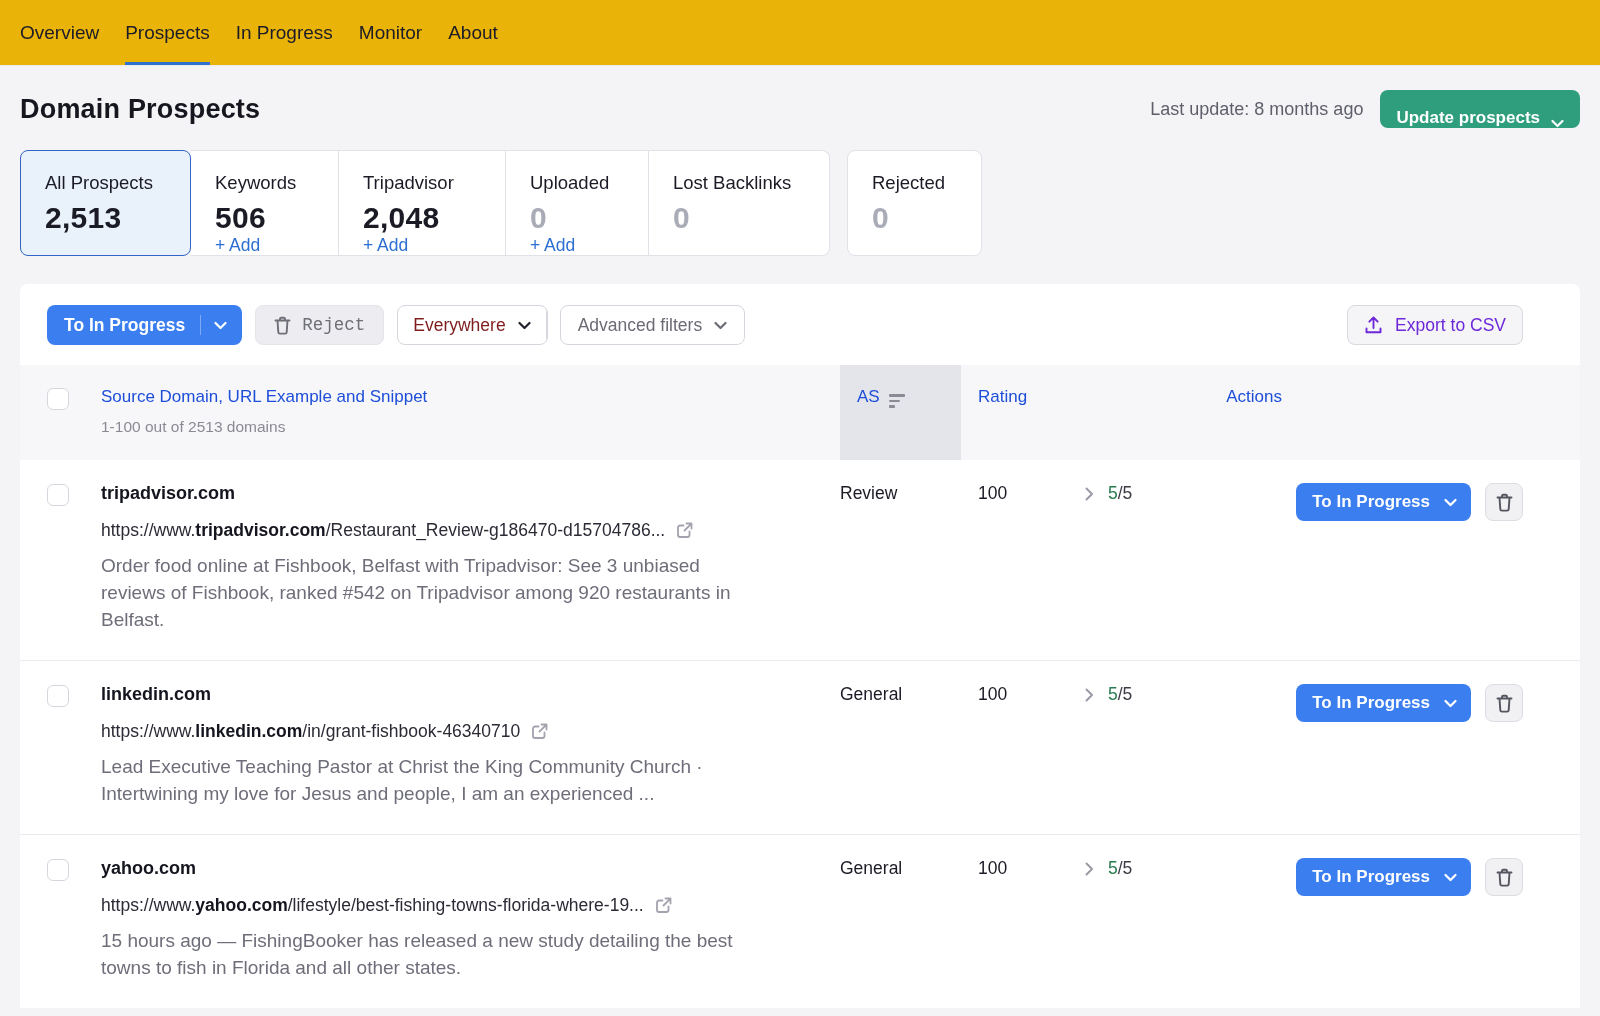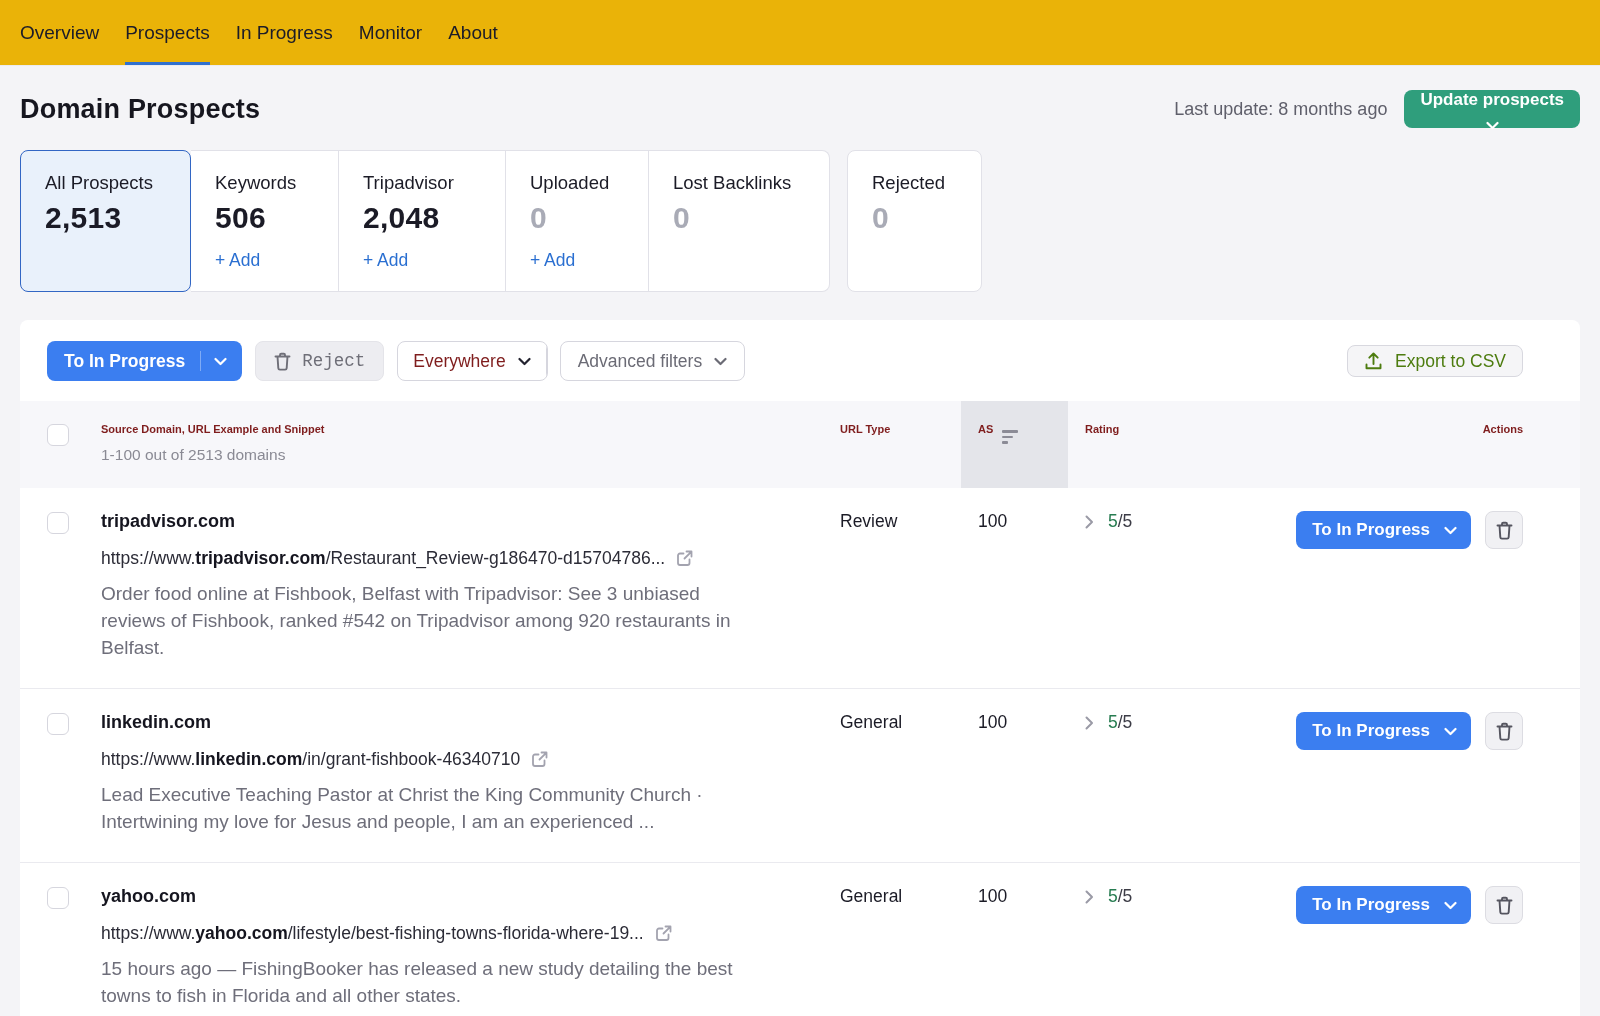--- a/index.html
+++ b/index.html
@@ -24,30 +24,30 @@
 
   
   .page-header {
     display:flex; align-items:center; justify-content:space-between;
     margin:24px 20px 22px 20px;
   }
   .page-title { font-size:27px; font-weight:700; color:#16161f; letter-spacing:.2px; }
   .header-right { display:flex; align-items:center; gap:17px; }
   .last-update { font-size:18px; color:#5f5f6b; }
   .btn-green {
-    display:flex; align-items:center; gap:11px; height:38px; padding:0 16px;
+    display:flex; align-items:flex-end; gap:11px; height:38px; padding:0 16px;
     background:#2f9e7c; color:#fff; border:none; border-radius:8px;
-    font-size:17px; font-weight:700; cursor:pointer; font-family:inherit;flex-direction:column;
+    font-size:17px; font-weight:700; cursor:pointer; font-family:inherit;
   }
 
   
   .stats-row { display:flex; margin:0 20px 28px 20px; align-items:stretch; }
   .card {
     background:#fff; border:1px solid #e1e1e8; border-left:none;
-    height:142px; padding:21px 24px 20px 24px;
+    height:106px; padding:21px 24px 20px 24px;
     display:flex; flex-direction:column; position:relative;
   }
   .card-label { font-size:18.5px; color:#1b1b26; }
   .card-value { font-size:30px; font-weight:700; color:#1b1b26; margin-top:7px; letter-spacing:.3px; }
   .card-value.zero { color:#a9abb6; }
   .card-add { margin-top:auto; font-size:17.5px; color:#2a6fd1; cursor:pointer; }
   .card.selected {
     background:#e9f1fb; border:1px solid #3266c4; border-radius:8px; z-index:2;
   }
   .card.group-last { border-radius:0 8px 8px 0; }
@@ -88,34 +88,34 @@
     font-family:inherit; color:#23232f; background:transparent;
   }
   .combo-search input::placeholder { color:#8c8c98; }
   .btn-advanced {
     display:flex; align-items:center; gap:12px; height:40px; padding:0 17px;
     margin-left:12px; background:#fff; color:#6b6b75; border:1px solid #d6d6de;
     border-radius:8px; font-size:17.5px; cursor:pointer; font-family:inherit;
   }
   .toolbar-spacer { flex:1; }
   .btn-export {
-    display:flex; align-items:center; gap:12px; height:32px; padding:0 16px;
-    background:#f5f5f7; color:#4d7c0f; border:1px solid #d8d8df;
+    display:flex; align-items:center; gap:12px; height:40px; padding:0 16px;
+    background:#f5f5f7; color:#6d28d9; border:1px solid #d8d8df;
     border-radius:8px; font-size:17.5px; cursor:pointer; font-family:inherit;
   }
 
   
   .grid-cols {
     display:grid;
     grid-template-columns:54px 1fr 121px 107px 214px 241px;
     padding:0 57px 0 27px;
   }
   .thead { background:#f7f7fa; }
   .thead > div { padding-top:22px; padding-bottom:24px; }
-  .th { font-size:11px; color:#7f1d1d;font-weight:bold; }
+  .th { font-size:17px; color:#1d4ed8; }
   .th-sub { font-size:15.5px; color:#8a8a94; margin-top:11px; }
   .th-as { background:#e4e5ea; padding-left:17px; display:flex; align-items:flex-start; gap:9px; }
   .th-rating { padding-left:17px; }
   .th-actions { text-align:right; }
   .checkbox {
     width:22px; height:22px; background:#fff; border:1.5px solid #d6d6de;
     border-radius:6px; cursor:pointer; margin-top:1px;
   }
   .sort-icon { display:flex; flex-direction:column; gap:3px; margin-top:7px; }
   .sort-icon i { display:block; height:2.5px; background:#8b8b96; border-radius:1px; }
@@ -253,21 +253,20 @@
   </div>
 
   <div class="thead grid-cols">
     <div>
         <div class="checkbox"></div>
       </div>
     <div>
       <div class="th">Source Domain, URL Example and Snippet</div>
       <div class="th-sub">1-100 out of 2513 domains</div>
     </div>
-    <div class="th">URL Type</div>
     <div class="th th-as">
       <span>AS</span>
       <span class="sort-icon">
           <i></i>
           <i></i>
           <i></i>
         </span>
     </div>
     <div class="th th-rating">Rating</div>
     <div class="th th-actions">Actions</div>

